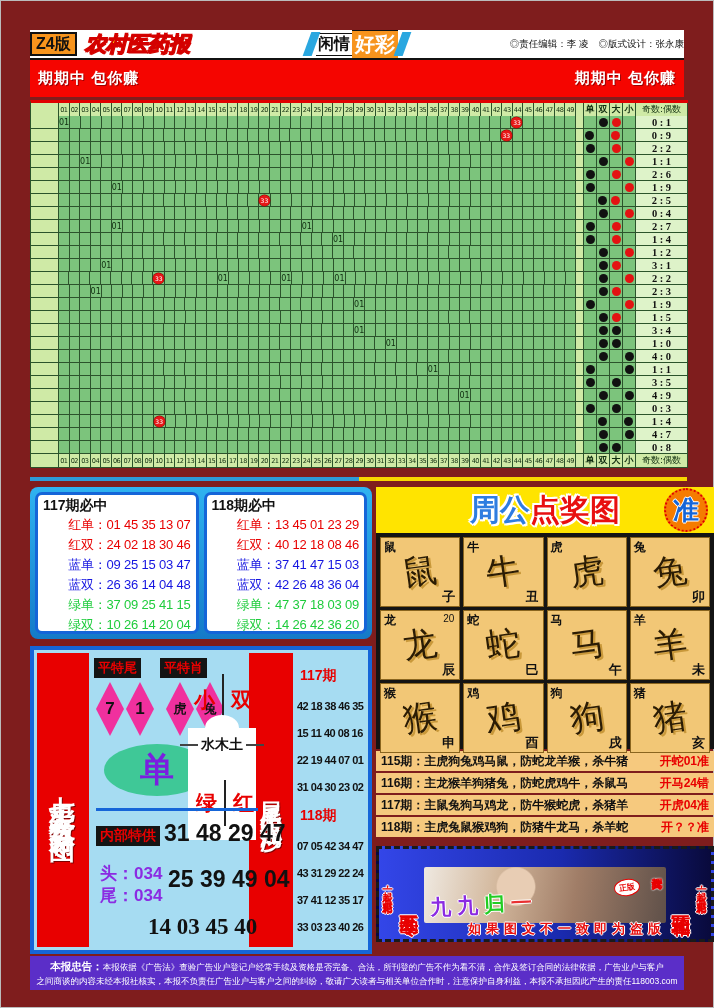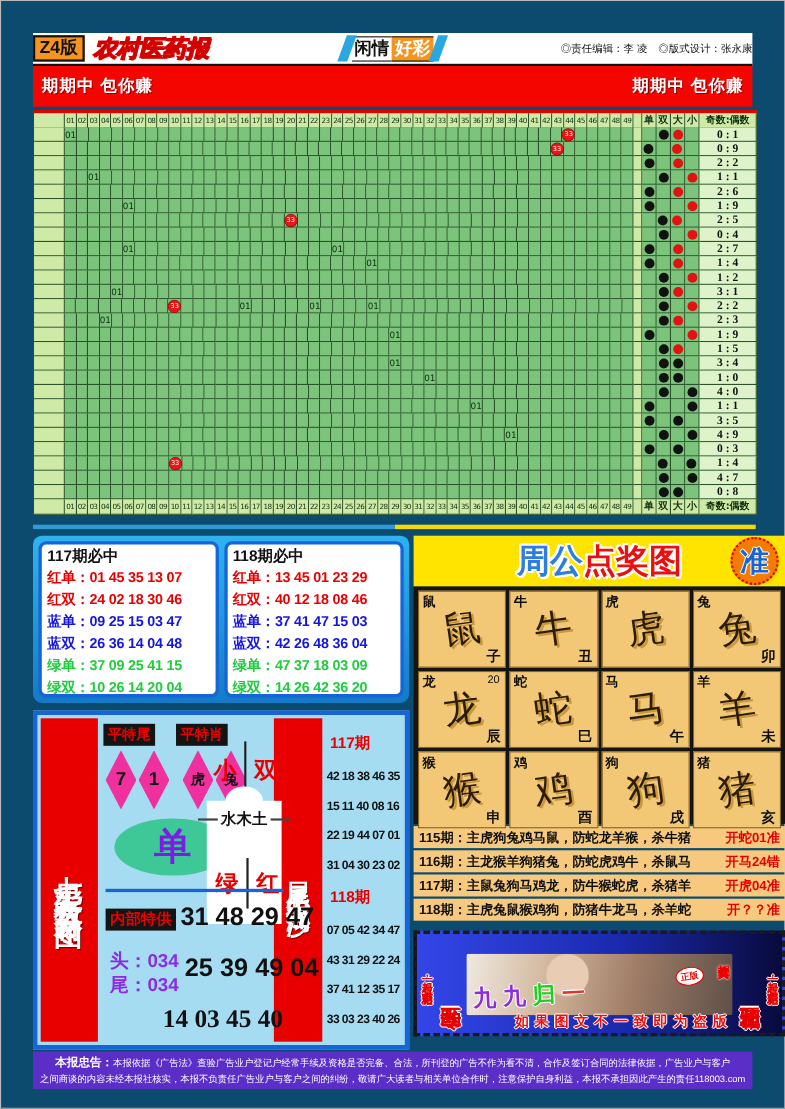--- a/index.html
+++ b/index.html
@@ -1,66 +1,66 @@
 <!DOCTYPE html>
 <html><head>
 <meta charset="utf-8">
 <style>
   html,body{margin:0;padding:0;background:#c9c9c9;}
-  .page{position:relative;width:714px;height:1008px;background:#0c4a6e;margin:0 auto;overflow:hidden;
+  .page{position:relative;width:714px;height:1008px;background:#7f1d1d;margin:0 auto;overflow:hidden;
         font-family:"Liberation Sans",sans-serif;box-shadow:inset 0 0 0 1px #bbb;}
   
   .masthead{position:absolute;left:30px;top:30px;width:654px;height:28px;border-bottom:2px solid #111;
             display:flex;align-items:center;background:#fff;}
   .edition{background:#F7941D;border:2px solid #111;font-weight:900;font-size:16px;line-height:20px;
            padding:0 4px;color:#111;}
   .paper-name{margin-left:8px;font-family:"DejaVu Serif",serif;font-style:italic;font-weight:900;
               font-size:21px;color:#FFE100;-webkit-text-stroke:1.1px #D40000;text-shadow:1px 1px 0 #D40000;}
   .ribbon{position:absolute;left:50%;transform:translateX(-50%);display:flex;align-items:center;height:24px;}
   .rb-edge{display:block;width:9px;height:24px;background:#2AA7E0;transform:skewX(-20deg);}
   .rb-xq{font-family:"DejaVu Serif",serif;font-weight:bold;font-size:16px;color:#111;background:#fff;
          padding:0 2px;border-top:1px solid #111;border-bottom:1px solid #111;}
-  .rb-hc{font-family:"DejaVu Serif",serif;font-weight:bold;font-size:16px;color:#fff;background:#F7941D;
+  .rb-hc{font-family:"DejaVu Serif",serif;font-weight:bold;font-size:20px;color:#fff;background:#F7941D;
          padding:0 3px;border-top:1px solid #111;border-bottom:1px solid #111;}
   .credits{margin-left:auto;font-size:9.5px;color:#111;display:flex;gap:10px;white-space:nowrap;}
   
   .banner{position:absolute;left:30px;top:60px;width:654px;height:37px;background:#F50500;
           display:flex;align-items:center;justify-content:space-between;padding:0 8px;box-sizing:border-box;}
   .slogan{color:#fff;font-weight:900;font-size:15px;letter-spacing:1px;text-shadow:1px 1px 0 #900;}
   .main-title{font-size:33px;font-weight:900;color:#1A5FD6;letter-spacing:1px;white-space:nowrap;
       text-shadow:-2px 0 #fff,2px 0 #fff,0 -2px #fff,0 2px #fff,-2px -2px #fff,2px 2px #fff,-2px 2px #fff,2px -2px #fff,4px 4px 3px rgba(120,0,0,.55);}
   
   .chart{position:absolute;left:30px;top:100px;width:657px;border-top:3px solid #E00000;background:#7cc47c;
          border-left:1px solid #2b532b;}
   .crow{display:grid;grid-template-columns:28px repeat(49,1fr) 8px repeat(4,13px) 52px;height:13px;}
   .ccell{position:relative;border-right:1px solid #2b532b;border-bottom:1px solid #2b532b;
          display:flex;align-items:center;justify-content:center;overflow:visible;
          font-family:"DejaVu Sans",sans-serif;color:#0f2d0f;}
   .lt{background:#cfeaa6;}
   .md{background:#7cc47c;}
   .rt{background:#def3c9;}
   .num{font-size:6.6px;letter-spacing:-0.6px;}
   .side{font-size:9px;font-weight:bold;}
-  .ratioh{font-size:9px;font-weight:bold;white-space:nowrap;text-align:center;}
+  .ratioh{font-size:9px;font-weight:normal;white-space:nowrap;text-align:center;}
   .mark01{font-size:8px;color:#0f2d0f;}
   .ball33{width:11px;height:11px;border-radius:50%;background:#E61717;color:#fff;font-size:6px;
           display:flex;align-items:center;justify-content:center;z-index:2;box-shadow:0 0 0 .5px #8d0000;}
   .dot{width:9px;height:9px;border-radius:50%;}
   .dot.black{background:#111;}
   .dot.red{background:#E31212;}
   .ratio-val{font-family:"Liberation Serif",serif;font-weight:bold;font-size:10.5px;color:#111;}
   .chart-underline{position:absolute;left:30px;top:477px;height:4px;display:flex;width:657px;}
   .chart-underline .u-blue{width:50%;background:#2E9BD6;}
   .chart-underline .u-yellow{width:50%;background:#F7D800;}
   
   .pred-panel{position:absolute;left:30px;top:487px;width:342px;height:152px;box-sizing:border-box;
               background:linear-gradient(180deg,#2FB3F0,#147AC8);border-radius:8px;display:flex;gap:5px;padding:5px;}
   .pred-box{flex:1;background:#fff;border:3px solid #1565D8;border-radius:7px;padding:2px 5px;box-sizing:border-box;overflow:hidden;}
   .pred-title{font-weight:900;font-size:14px;color:#111;}
-  .pred-row{font-weight:700;font-size:13px;line-height:20px;white-space:nowrap;letter-spacing:-0.2px;}
+  .pred-row{font-weight:400;font-size:13px;line-height:20px;white-space:nowrap;letter-spacing:-0.2px;text-align:right;}
   .c-red{color:#E80000;} .c-blue{color:#1515E0;} .c-green{color:#1ECC3C;}
   
   .zg{position:absolute;left:376px;top:487px;width:338px;height:356px;}
   .zg-title{height:46px;background:#FFE400;display:flex;align-items:center;justify-content:center;position:relative;}
   .zg-title .tb{font-size:30px;font-weight:900;color:#2E7DE0;
      text-shadow:-2px 0 #fff,2px 0 #fff,0 -2px #fff,0 2px #fff,2px 2px #fff,-2px -2px #fff;}
   .zg-title .tr{font-size:30px;font-weight:900;color:#E81010;
      text-shadow:-2px 0 #fff,2px 0 #fff,0 -2px #fff,0 2px #fff,2px 2px #fff,-2px -2px #fff;}
   .zg-badge{position:absolute;right:6px;top:1px;width:44px;height:44px;background:#F57C00;border-radius:50%;
      border:2px dotted #E00000;box-sizing:border-box;display:flex;align-items:center;justify-content:center;

